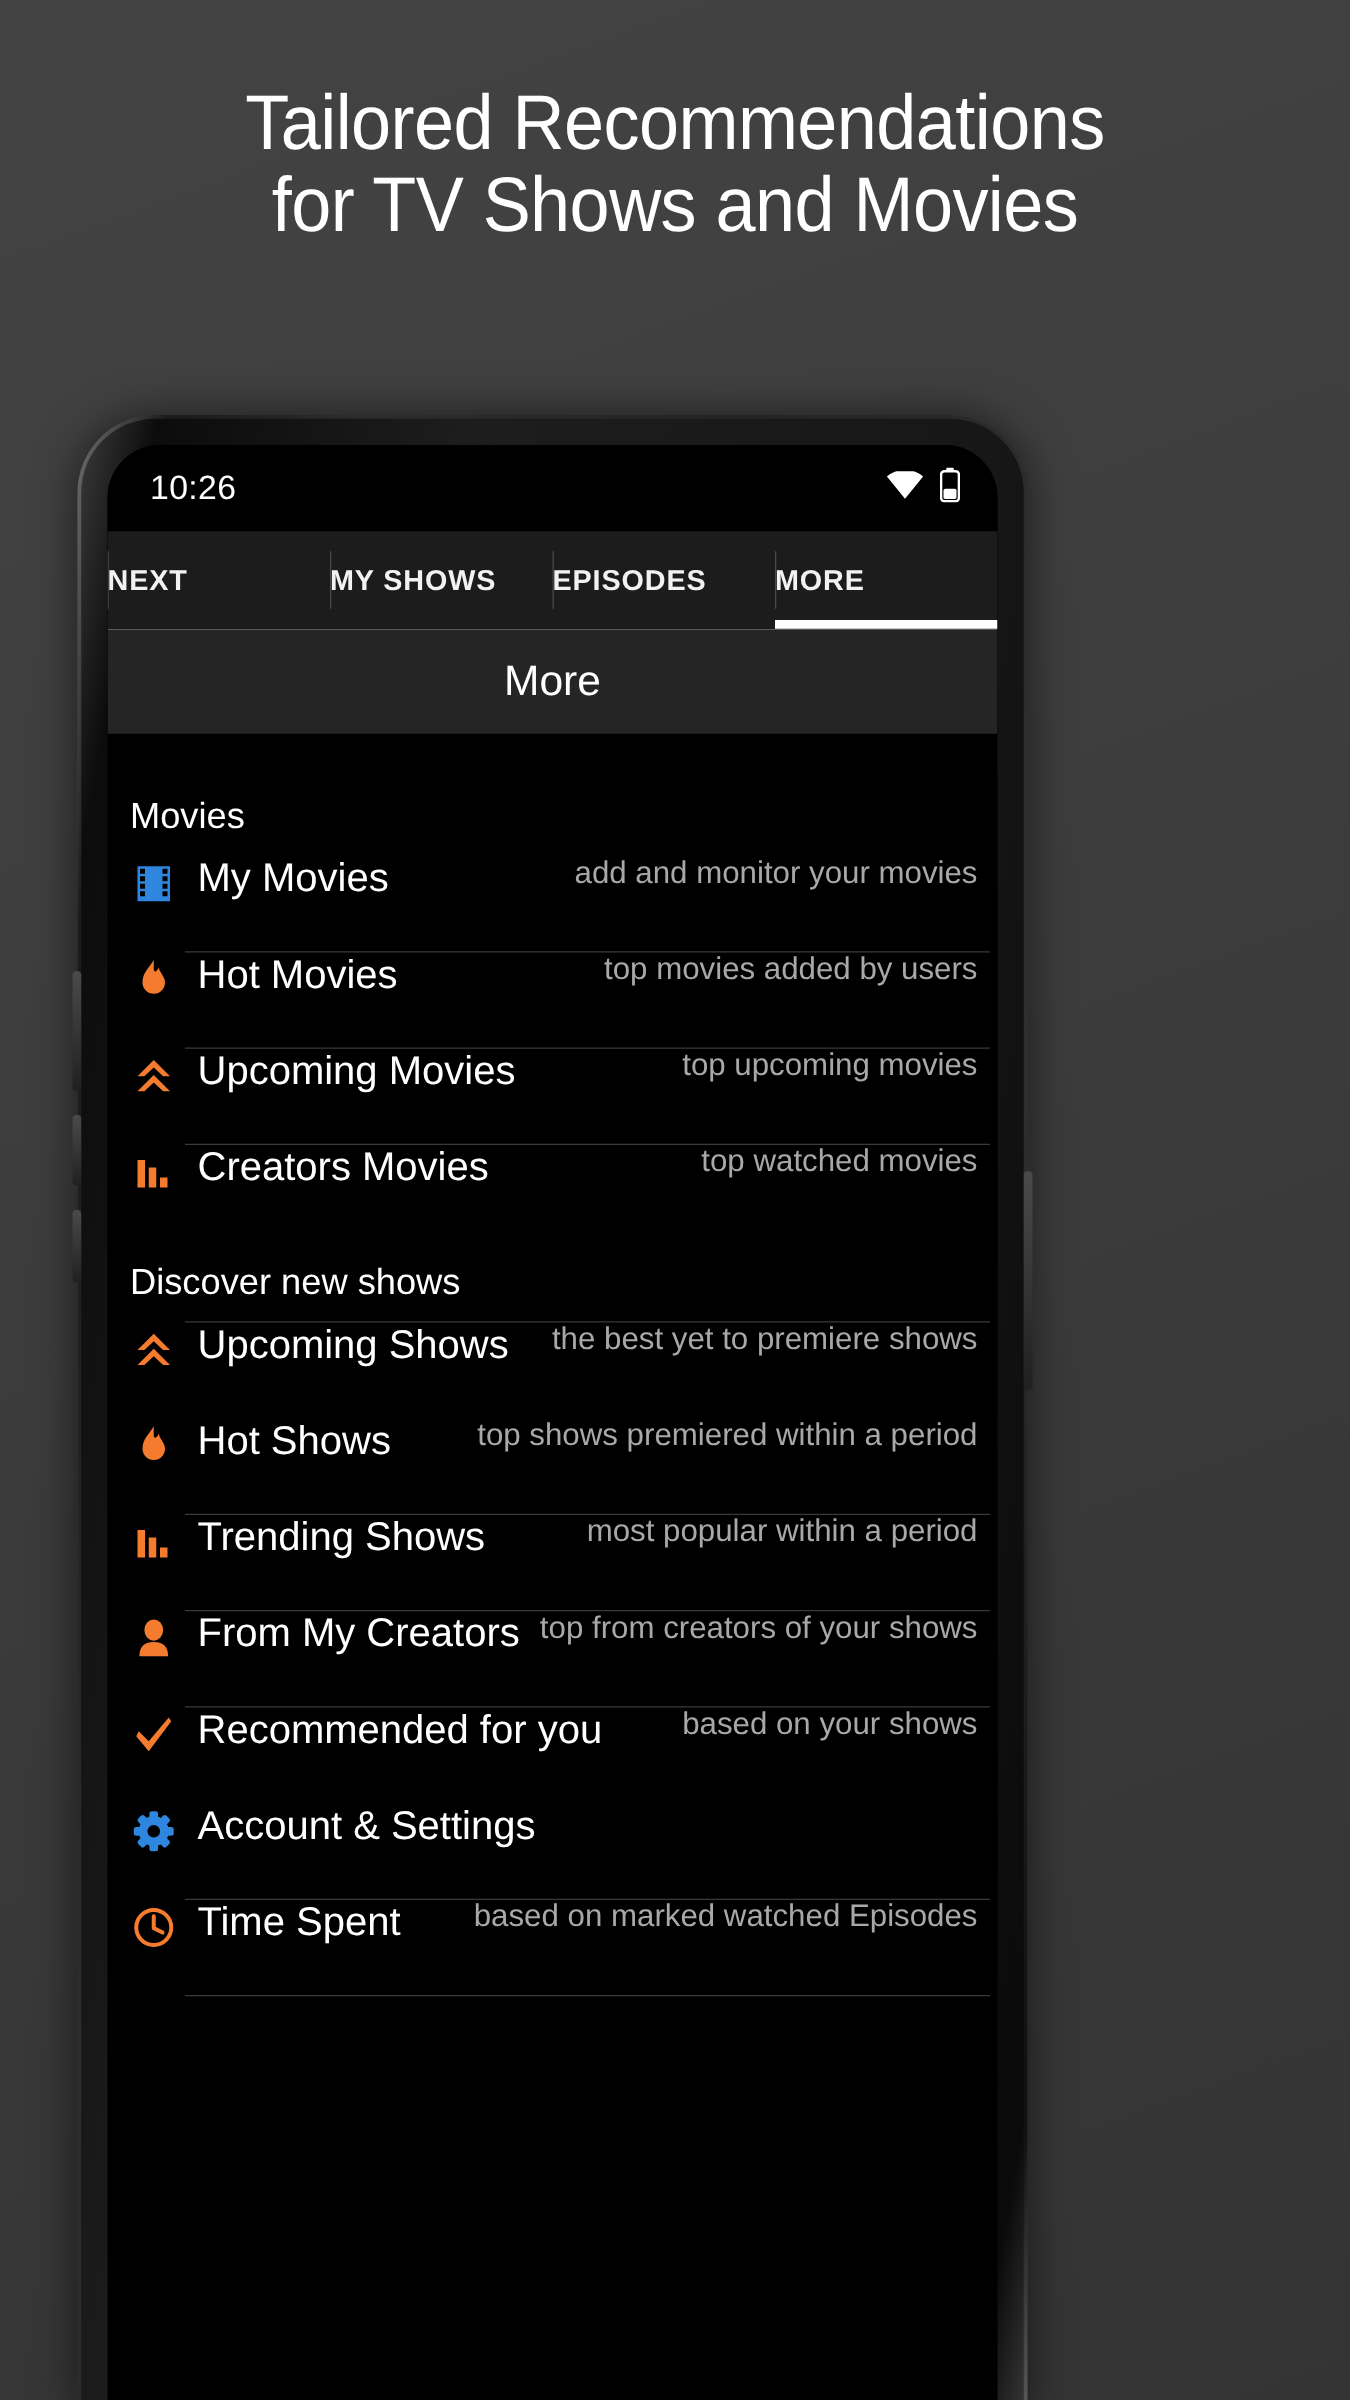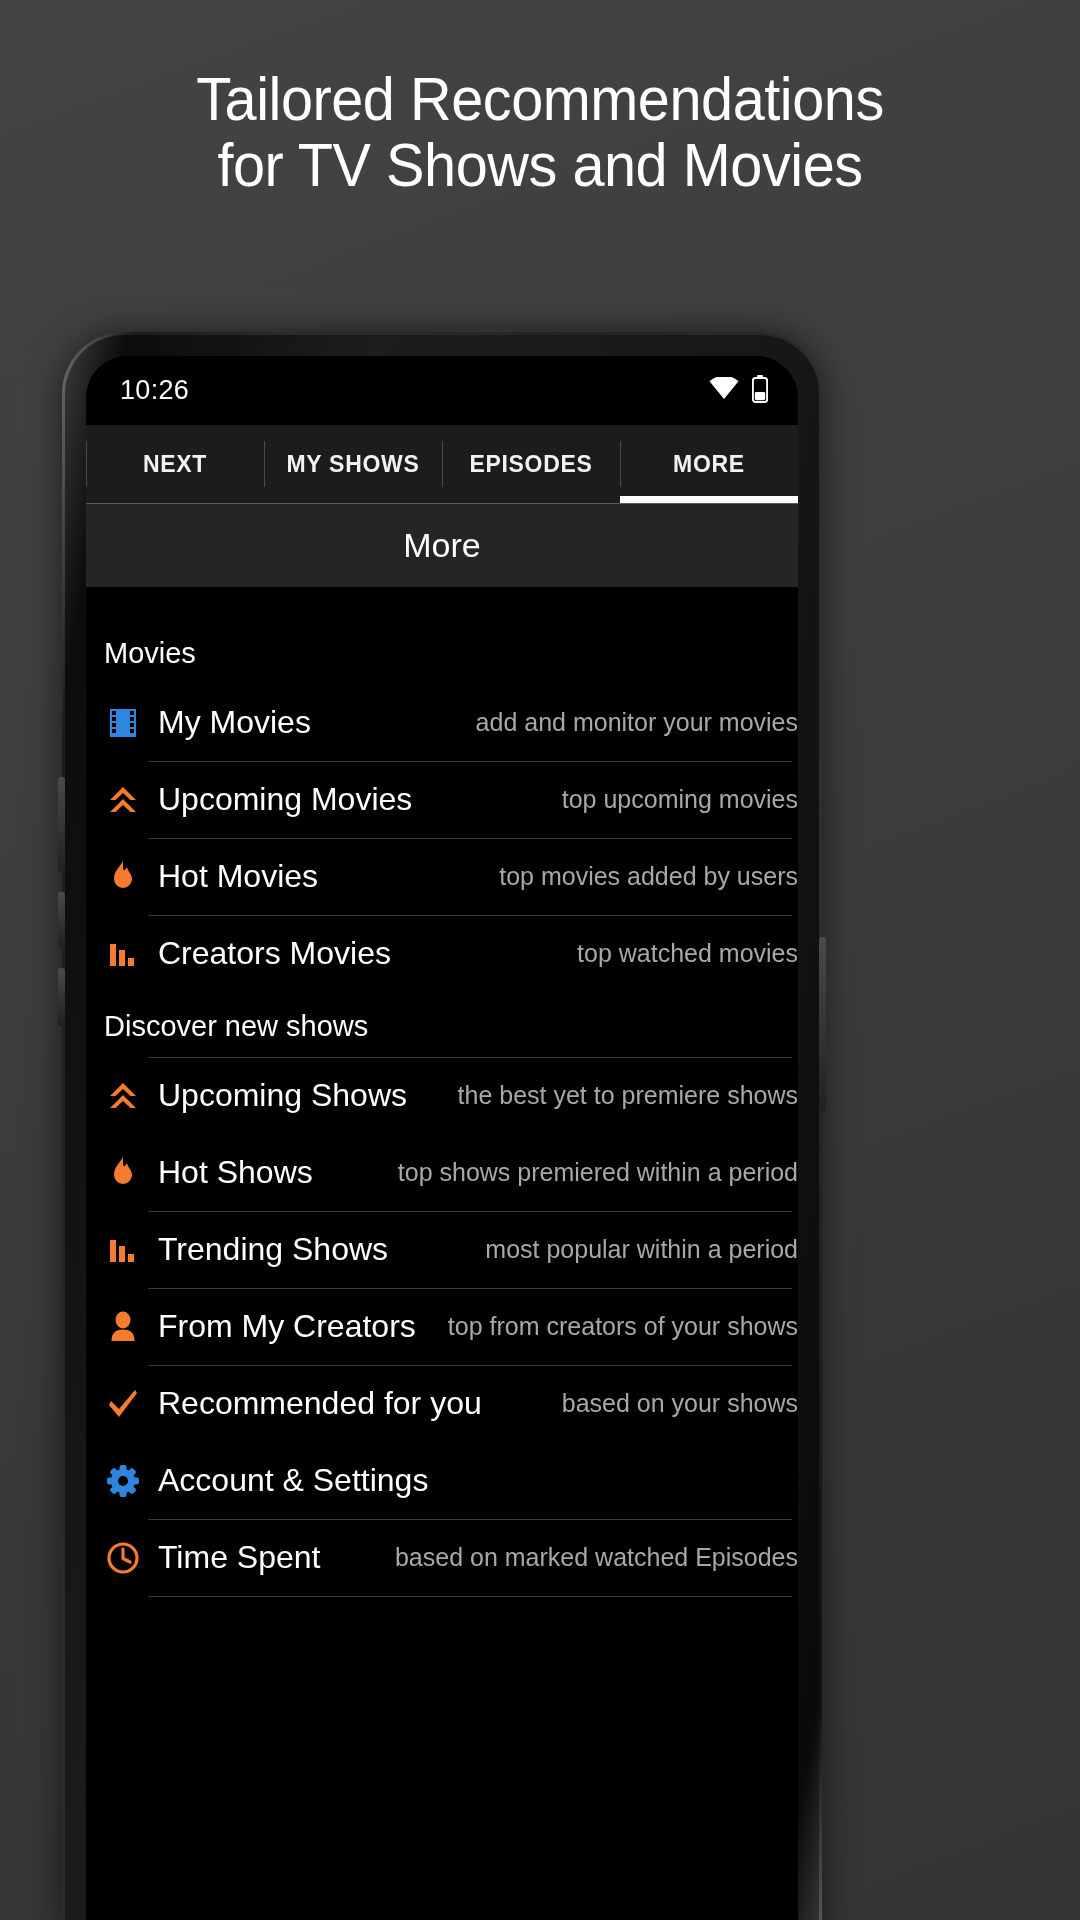--- a/index.html
+++ b/index.html
@@ -86,21 +86,21 @@
   .wifi-ico { display:block; }
   .batt-ico { display:block; }
 
   
   .tabbar {
     height:78px; background:#1c1c1c;
     display:flex; align-items:stretch;
     position:relative;
   }
   .tab {
-    flex:1; display:flex; align-items:center; justify-content:center;
+    flex:1; display:flex; align-items:center; justify-content:flex-start;
     color:#f2f2f2; font-size:23px; font-weight:700;
     letter-spacing:0.7px; position:relative;
     font-family:"Liberation Sans Narrow","Liberation Sans",sans-serif;
   }
   .tab + .tab::before {
     content:""; position:absolute; left:0; top:16px; bottom:16px;
     width:1px; background:#4a4a4a;
   }
   .tab:first-child::before {
     content:""; position:absolute; left:0; top:16px; bottom:16px;
@@ -125,23 +125,23 @@
   
   .list { background:#000000; padding:0;margin-top:32px; }
 
   .section-head {
     color:#ffffff; font-size:29px; font-weight:400;
     padding:18px 0 14px 18px;
     font-family:"Liberation Sans Narrow","Liberation Sans",sans-serif;
   }
 
   .row {
-    display:flex; align-items:center;
+    display:flex; align-items:flex-start;
     height:77px;
-    padding-left:14px; 
+    padding-left:14px; padding-right:16px;
     position:relative;
   }
   .row .divider {
     position:absolute; left:62px; right:6px; top:0; height:1px;
     background:#3a3a3a;
   }
 
   .row-ico {
     width:46px; min-width:46px; height:46px;
     display:flex; align-items:center; justify-content:center;
@@ -237,37 +237,37 @@
           </svg>
         </div>
         <div class="row-label">My Movies</div>
         <div class="row-desc">add and monitor your movies</div>
       </div>
 
       <div class="row">
         <div class="divider"></div>
         <div class="row-ico">
           <svg width="36" height="36" viewBox="0 0 36 36">
+            <path d="M18 2 C14 9 9 12 9 20 a9 9 0 0 0 18 0 c0-5-4-7-5-12 -2 4-4 4-4 1 z" fill="#F57C2E"></path>
+          </svg>
+        </div>
+        <div class="row-label">Hot Movies</div>
+        <div class="row-desc">top movies added by users</div>
+      </div>
+
+      <div class="row">
+        <div class="divider"></div>
+        <div class="row-ico">
+          <svg width="36" height="36" viewBox="0 0 36 36">
             <path d="M18 5 L31 18 L25.5 18 L18 11 L10.5 18 L5 18 Z" fill="#F57C2E"></path>
             <path d="M18 17 L31 30 L25.5 30 L18 23 L10.5 30 L5 30 Z" fill="#F57C2E"></path>
           </svg>
         </div>
         <div class="row-label">Upcoming Movies</div>
         <div class="row-desc">top upcoming movies</div>
-      </div>
-
-      <div class="row">
-        <div class="divider"></div>
-        <div class="row-ico">
-          <svg width="36" height="36" viewBox="0 0 36 36">
-            <path d="M18 2 C14 9 9 12 9 20 a9 9 0 0 0 18 0 c0-5-4-7-5-12 -2 4-4 4-4 1 z" fill="#F57C2E"></path>
-          </svg>
-        </div>
-        <div class="row-label">Hot Movies</div>
-        <div class="row-desc">top movies added by users</div>
       </div>
 
       <div class="row">
         <div class="divider"></div>
         <div class="row-ico">
           <svg width="36" height="36" viewBox="0 0 36 36">
             <rect x="5" y="8" width="6" height="22" fill="#F57C2E"></rect>
             <rect x="14" y="14" width="6" height="16" fill="#F57C2E"></rect>
             <rect x="23" y="22" width="6" height="8" fill="#F57C2E"></rect>
           </svg>

